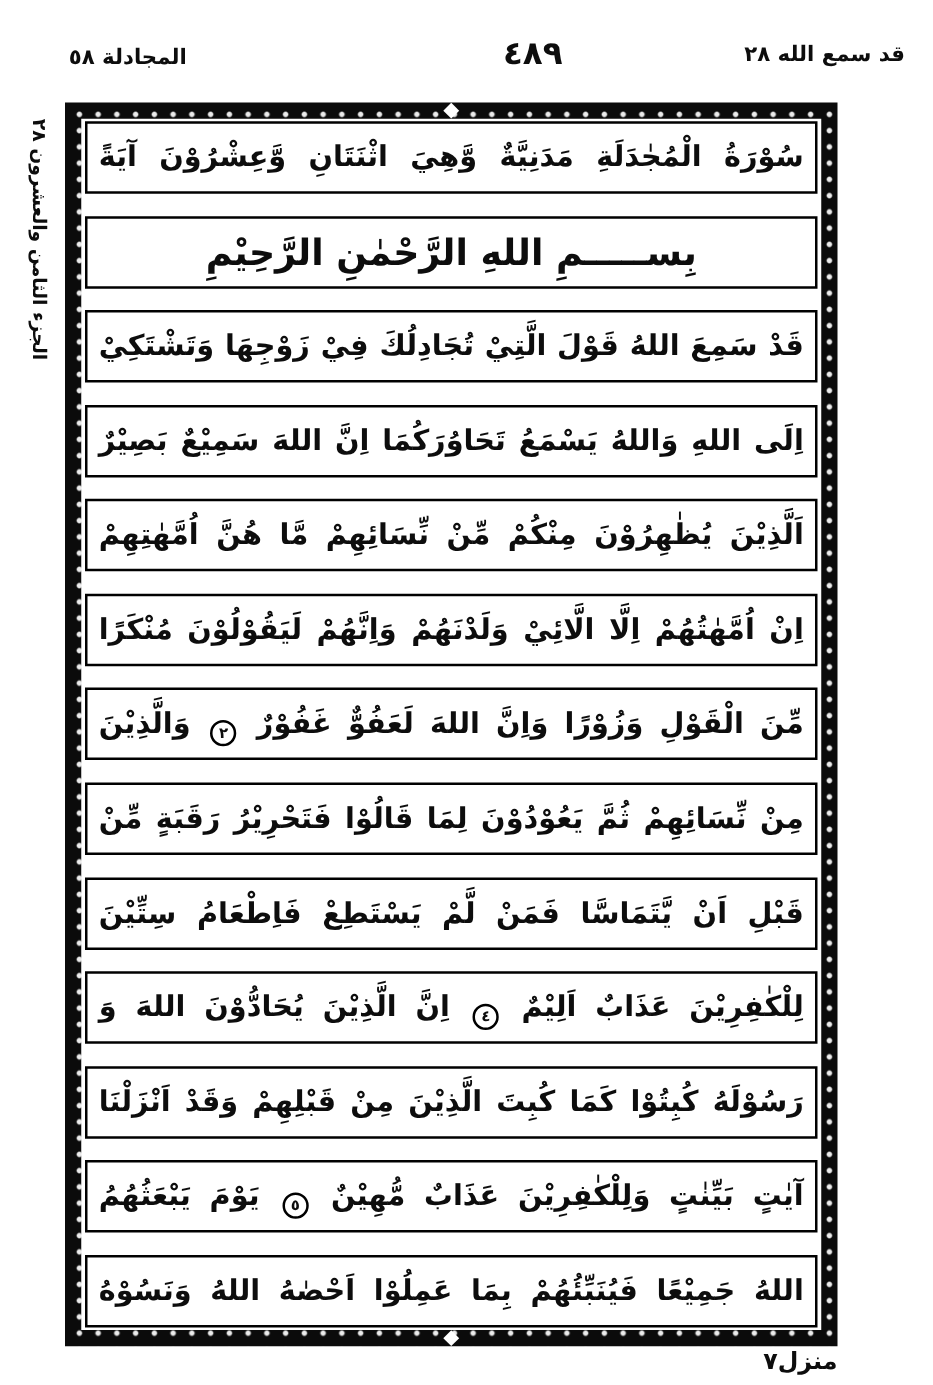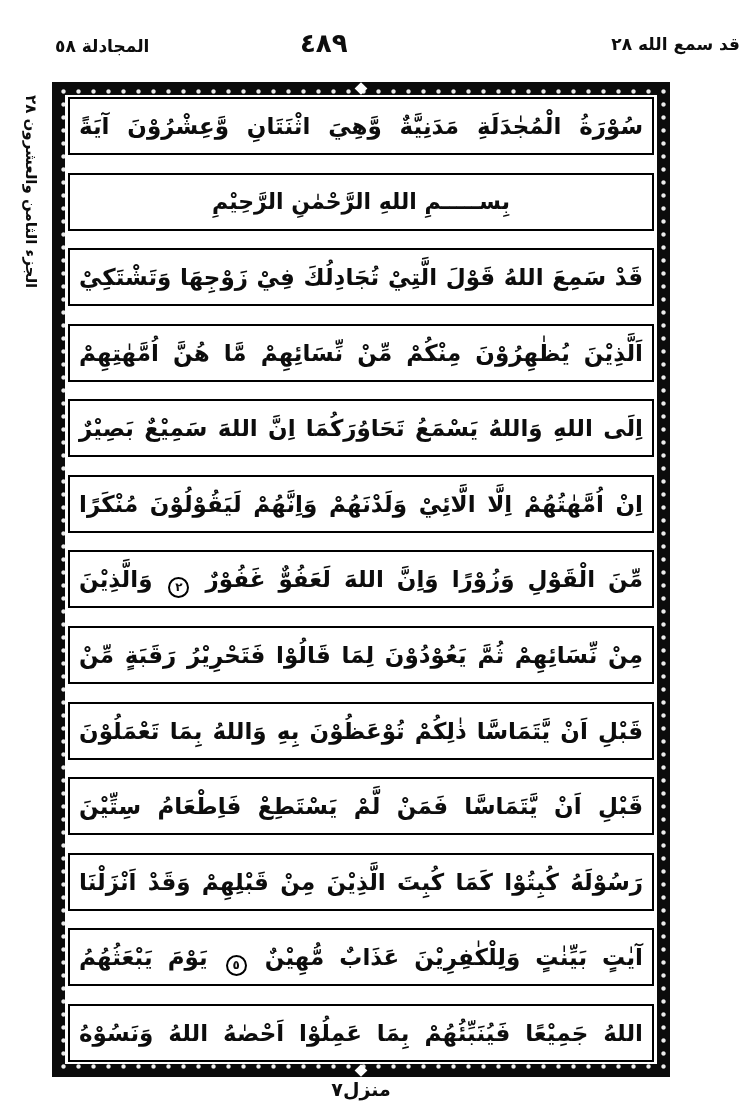--- a/index.html
+++ b/index.html
@@ -4,22 +4,22 @@
 <style>
   html,body{margin:0;padding:0;}
   body{
     width:746px;height:1108px;position:relative;overflow:hidden;
     background:#ffffff;color:#0d0d0d;
     font-family:"DejaVu Sans", sans-serif;
   }
   
   .running-head-item{position:absolute;font-weight:bold;white-space:nowrap;direction:rtl;}
   .head-left{left:55px;top:36px;font-size:17px;text-align:right;}
-  .head-center{left:300px;width:150px;top:28px;font-size:26px;text-align:left;letter-spacing:2px;}
-  .head-right{right:6px;top:34px;font-size:17px;}
+  .head-center{left:300px;width:150px;top:28px;font-size:26px;text-align:right;letter-spacing:2px;}
+  .head-right{right:22px;top:34px;font-size:17px;}
   
   .sidebar-juz{
     position:absolute;left:40px;top:95px;
     transform:rotate(90deg);transform-origin:left top;
     font-size:15px;font-weight:bold;white-space:nowrap;direction:rtl;
   }
   
   .frame{
     position:absolute;left:52px;top:82px;width:618px;height:995px;
     box-sizing:border-box;background:#0b0b0b;padding:13px;
@@ -37,55 +37,55 @@
     padding:2px 3px;display:flex;flex-direction:column;justify-content:space-between;
   }
   
   .row{
     box-sizing:border-box;border:2px solid #000;height:58px;
     padding:0 9px;overflow:hidden;direction:rtl;background:#fff;
     font-weight:bold;line-height:54px;
   }
   .ayah-row{font-size:23px;text-align:justify;text-align-last:justify;}
   .surah-row{font-size:23px;text-align:justify;text-align-last:justify;}
-  .bismillah-row{font-size:22px;text-align:center;text-align-last:center;}
+  .bismillah-row{font-size:29px;text-align:center;text-align-last:center;}
   .ayah-marker{
     display:inline-flex;align-items:center;justify-content:center;
     width:21px;height:21px;border:2px solid #000;border-radius:50%;
     font-size:12px;font-weight:bold;vertical-align:-4px;margin:0 3px;
     line-height:normal;box-sizing:border-box;
   }
   
   .footer-marker{
     position:absolute;left:52px;width:618px;top:1078px;
-    text-align:center;font-size:19px;font-weight:bold;direction:rtl;
+    text-align:right;font-size:19px;font-weight:bold;direction:rtl;
   }
 </style>
 </head>
 <body>
 
 <div class="running-head-item head-left">المجادلة ٥٨</div>
 <div class="running-head-item head-center">٤٨٩</div>
 <div class="running-head-item head-right">قد سمع الله ٢٨</div>
 
 <div class="sidebar-juz">الجزء الثامن والعشرون ٢٨</div>
 
 <div class="frame">
   <div class="frame-diamond top"></div>
   <div class="frame-diamond bottom"></div>
   <div class="frame-inner">
       <div class="row surah-row" dir="rtl"><span>سُوْرَةُ الْمُجٰدَلَةِ مَدَنِيَّةٌ وَّهِيَ اثْنَتَانِ وَّعِشْرُوْنَ آيَةً وَّثَلٰثُ رُكُوْعَاتٍ</span></div>
       <div class="row bismillah-row" dir="rtl"><span>بِســـــمِ اللهِ الرَّحْمٰنِ الرَّحِيْمِ</span></div>
       <div class="row ayah-row" dir="rtl"><span>قَدْ سَمِعَ اللهُ قَوْلَ الَّتِيْ تُجَادِلُكَ فِيْ زَوْجِهَا وَتَشْتَكِيْ</span></div>
+      <div class="row ayah-row" dir="rtl"><span>اِلَى اللهِ وَاللهُ يَسْمَعُ تَحَاوُرَكُمَا اِنَّ اللهَ سَمِيْعٌ بَصِيْرٌ</span> </div>
       <div class="row ayah-row" dir="rtl"><span>اَلَّذِيْنَ يُظٰهِرُوْنَ مِنْكُمْ مِّنْ نِّسَائِهِمْ مَّا هُنَّ اُمَّهٰتِهِمْ</span></div>
-      <div class="row ayah-row" dir="rtl"><span>اِلَى اللهِ وَاللهُ يَسْمَعُ تَحَاوُرَكُمَا اِنَّ اللهَ سَمِيْعٌ بَصِيْرٌ</span> </div>
       <div class="row ayah-row" dir="rtl"><span>اِنْ اُمَّهٰتُهُمْ اِلَّا الَّائِيْ وَلَدْنَهُمْ وَاِنَّهُمْ لَيَقُوْلُوْنَ مُنْكَرًا</span></div>
       <div class="row ayah-row" dir="rtl"><span>مِّنَ الْقَوْلِ وَزُوْرًا وَاِنَّ اللهَ لَعَفُوٌّ غَفُوْرٌ</span> <span class="ayah-marker">٢</span> <span>وَالَّذِيْنَ يُظٰهِرُوْنَ</span></div>
       <div class="row ayah-row" dir="rtl"><span>مِنْ نِّسَائِهِمْ ثُمَّ يَعُوْدُوْنَ لِمَا قَالُوْا فَتَحْرِيْرُ رَقَبَةٍ مِّنْ</span></div>
-      <div class="row ayah-row" dir="rtl"><span>قَبْلِ اَنْ يَّتَمَاسَّا ذٰلِكُمْ تُوْعَظُوْنَ بِهِ وَاللهُ بِمَا تَعْمَلُوْنَ</span></div>
       <div class="row ayah-row" dir="rtl"><span>قَبْلِ اَنْ يَّتَمَاسَّا فَمَنْ لَّمْ يَسْتَطِعْ فَاِطْعَامُ سِتِّيْنَ مِسْكِيْنًا</span></div>
+      <div class="row ayah-row" dir="rtl"><span>لِلْكٰفِرِيْنَ عَذَابٌ اَلِيْمٌ</span> <span class="ayah-marker">٤</span> <span>اِنَّ الَّذِيْنَ يُحَادُّوْنَ اللهَ وَ</span></div>
       <div class="row ayah-row" dir="rtl"><span>رَسُوْلَهُ كُبِتُوْا كَمَا كُبِتَ الَّذِيْنَ مِنْ قَبْلِهِمْ وَقَدْ اَنْزَلْنَا</span></div>
       <div class="row ayah-row" dir="rtl"><span>آيٰتٍ بَيِّنٰتٍ وَلِلْكٰفِرِيْنَ عَذَابٌ مُّهِيْنٌ</span> <span class="ayah-marker">٥</span> <span>يَوْمَ يَبْعَثُهُمُ</span></div>
       <div class="row ayah-row" dir="rtl"><span>اللهُ جَمِيْعًا فَيُنَبِّئُهُمْ بِمَا عَمِلُوْا اَحْصٰهُ اللهُ وَنَسُوْهُ</span></div>
     </div>
 </div>
 
 <div class="footer-marker">منزل٧</div>
 
 </body></html>

